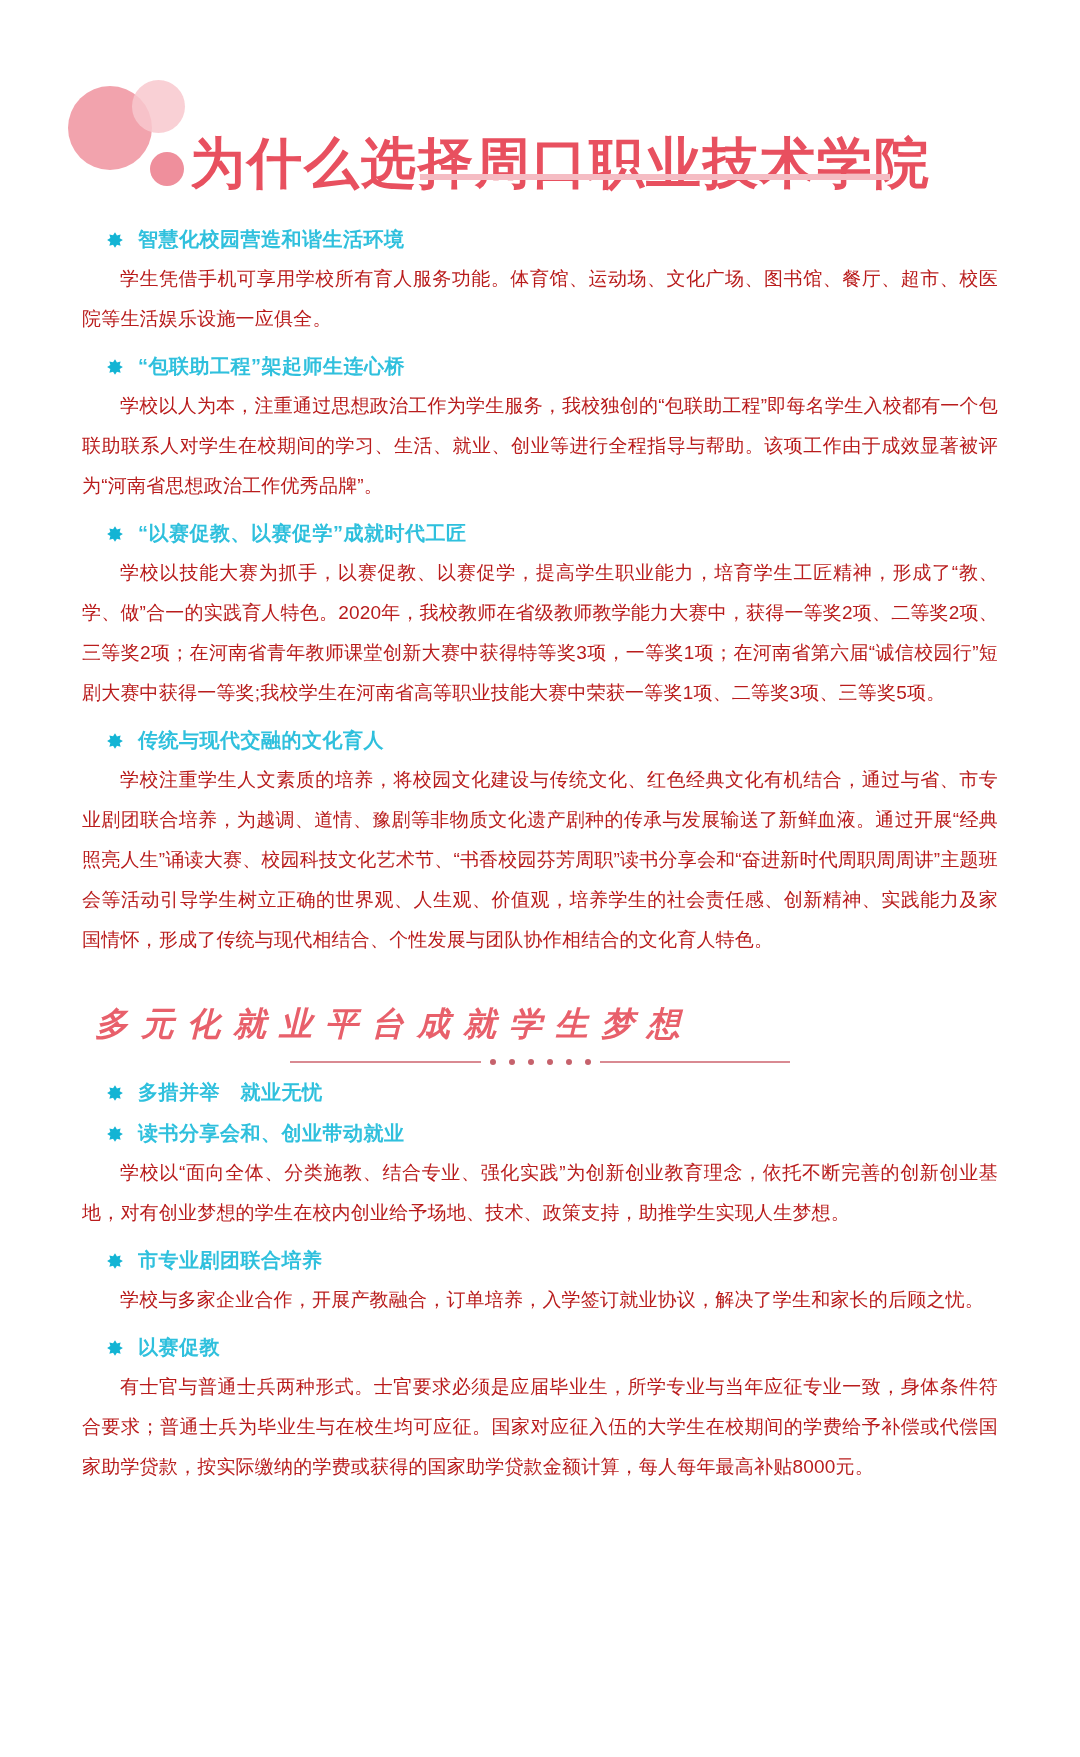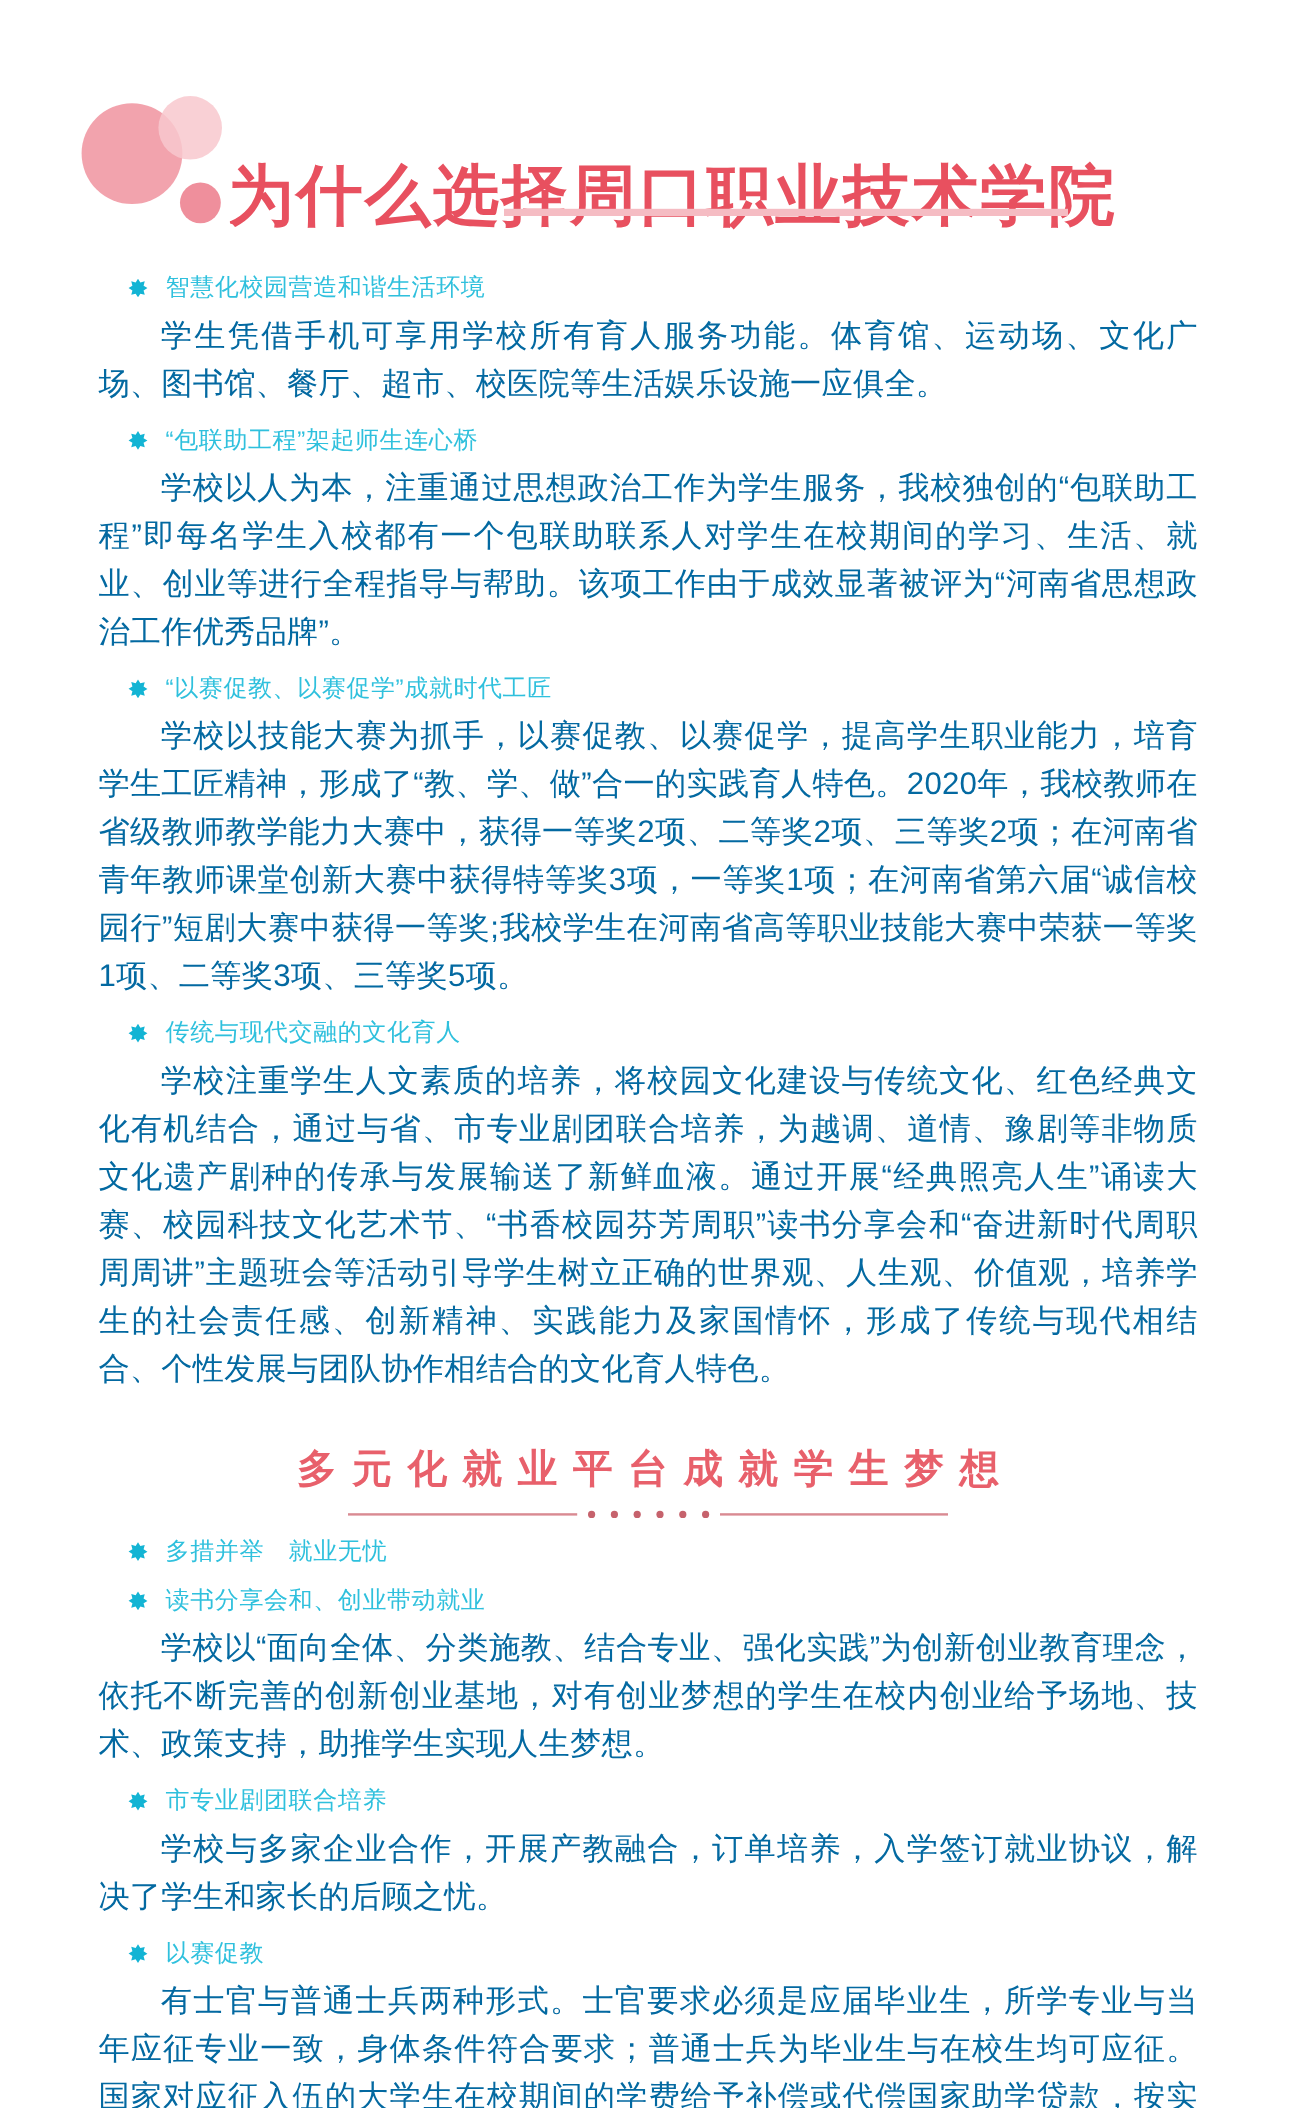--- a/index.html
+++ b/index.html
@@ -98,39 +98,39 @@
     flex: 0 0 auto;
     width: 18px;
     height: 18px;
     color: #13b4d4;
     display: inline-block;
     line-height: 0;
   }
   .bullet-icon svg { display: block; }
   .section-heading-text {
     font-size: 20px;
-    font-weight: normal;
+    font-weight: bold;
     color: #2fc0dd;
     letter-spacing: 0.5px;
     white-space: nowrap;
   }
   .para {
-    font-size: 26px;
+    font-size: 19px;
     line-height: 40px;
-    color: #0369a1;
+    color: #b91c1c;
     text-align: justify;
     text-indent: 2em;
     margin: 0 0 2px 0;
     letter-spacing: 0.2px;
   }
 
   
   .mid-banner {
     margin: 42px 0 10px 0;
-    text-align: center;
+    font-style: italic;
   }
   .mid-title {
     font-size: 33px;
     font-weight: bold;
     color: #e8606b;
     letter-spacing: 13px;
     display: inline-block;
     padding-left: 13px;
   }
   .mid-divider {

